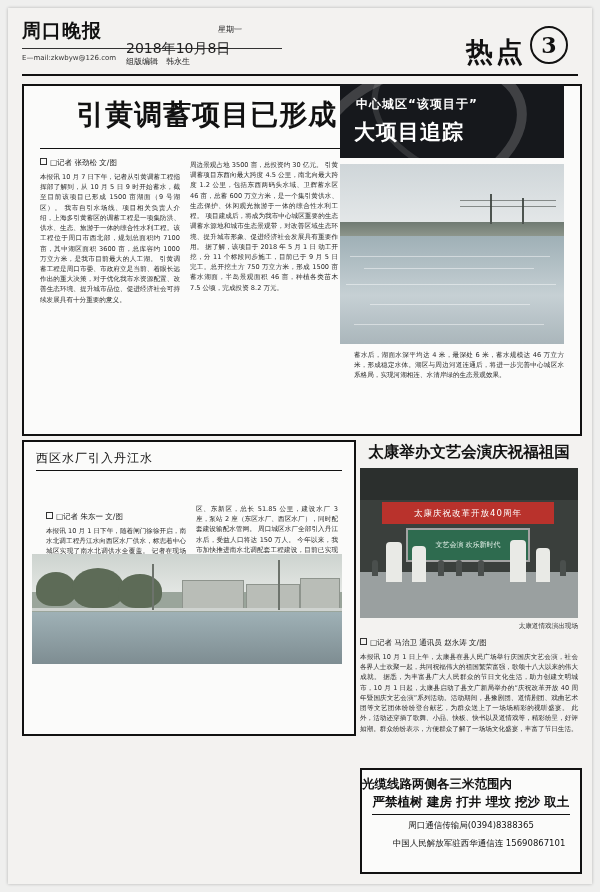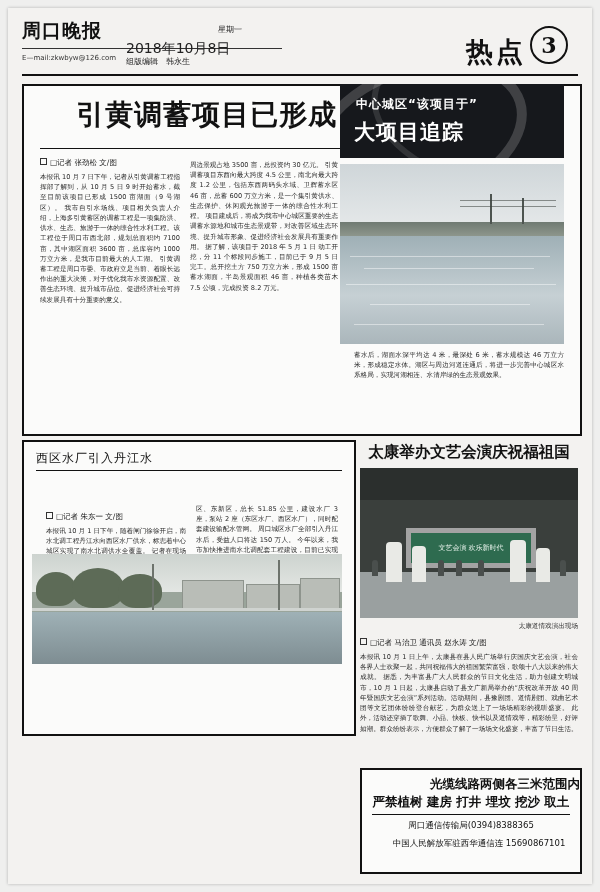--- a/index.html
+++ b/index.html
@@ -66,29 +66,29 @@
   .wp-build{position:absolute;background:#b9bdb7;border:1px solid #8e948d;}
   .wp-pole{position:absolute;width:2px;background:#6d736c;}
   
   .rbox{position:absolute;left:352px;top:432px;width:218px;height:292px;}
   .r-headline{position:absolute;left:0;top:2px;width:218px;text-align:center;font-size:15.5px;
               font-weight:bold;color:#111;font-family:"DejaVu Serif","Liberation Serif",serif;}
   .stagephoto{position:absolute;left:0;top:28px;width:218px;height:150px;overflow:hidden;background:#3a3f3c;}
   .sp-top{position:absolute;left:0;top:0;width:218px;height:32px;background:#2b2f2d;}
   .sp-banner{position:absolute;left:22px;top:34px;width:172px;height:22px;background:#b9322c;}
   .sp-banner span{display:block;color:#fff;font-size:8.5px;text-align:center;line-height:22px;letter-spacing:1px;}
-  .sp-screen{position:absolute;left:46px;top:60px;width:120px;height:30px;background:#2e6b4f;border:5px solid #a3a3a3;}
+  .sp-screen{position:absolute;left:46px;top:60px;width:120px;height:30px;background:#2e6b4f;border:2px solid #a3a3a3;}
   .sp-screen span{display:block;color:#eaf5ee;font-size:7px;text-align:center;line-height:30px;}
   .sp-floor{position:absolute;left:0;top:104px;width:218px;height:46px;background:#9aa0a0;}
   .sp-crowd{position:absolute;top:92px;width:6px;height:16px;border-radius:3px 3px 0 0;background:#4a4f4d;}
   .sp-person{position:absolute;background:#e9eae6;border-radius:4px 4px 0 0;}
   .cap{position:absolute;font-size:6.6px;color:#333;}
   
   .adbox{position:absolute;left:352px;top:760px;width:218px;height:102px;border:2px solid #111;background:#fbfbfa;}
-  .ad-l1{position:absolute;left:0;top:6px;width:218px;text-align:right;font-size:12.5px;font-weight:bold;color:#111;}
+  .ad-l1{position:absolute;left:0;top:6px;width:218px;text-align:left;font-size:12.5px;font-weight:bold;color:#111;}
   .ad-l2{position:absolute;left:0;top:24px;width:218px;text-align:center;font-size:12.5px;font-weight:bold;color:#111;}
   .ad-rule{position:absolute;left:10px;top:44px;width:198px;height:1px;background:#111;}
   .ad-l3{position:absolute;left:0;top:50px;width:218px;text-align:center;font-size:8.5px;color:#111;}
   .ad-l4{position:absolute;left:8px;top:68px;width:218px;text-align:center;font-size:8.5px;color:#111;}
 </style>
 </head>
 <body>
 
 <div class="page">
   <div class="paper">
@@ -173,20 +173,23 @@
       <div class="wp-pool"></div>
       <div class="wp-pole" style="left:120px;top:10px;height:46px;"></div>
       <div class="wp-pole" style="left:246px;top:6px;height:50px;"></div>
     </div>
 
     <div class="rbox">
       <div class="r-headline">太康举办文艺会演庆祝福祖国</div>
 
       <div class="stagephoto">
         <div class="sp-top"></div>
+        <div class="sp-banner">
+          <span>太康庆祝改革开放40周年</span>
+        </div>
         <div class="sp-screen">
           <span>文艺会演 欢乐新时代</span>
         </div>
         <div class="sp-floor"></div>
         <div class="sp-person" style="left:26px;top:74px;width:16px;height:40px;"></div>
         <div class="sp-person" style="left:52px;top:78px;width:14px;height:36px;"></div>
         <div class="sp-person" style="left:150px;top:72px;width:16px;height:42px;"></div>
         <div class="sp-person" style="left:176px;top:80px;width:14px;height:34px;"></div>
         <div class="sp-crowd" style="left:12px;"></div>
         <div class="sp-crowd" style="left:78px;"></div>

